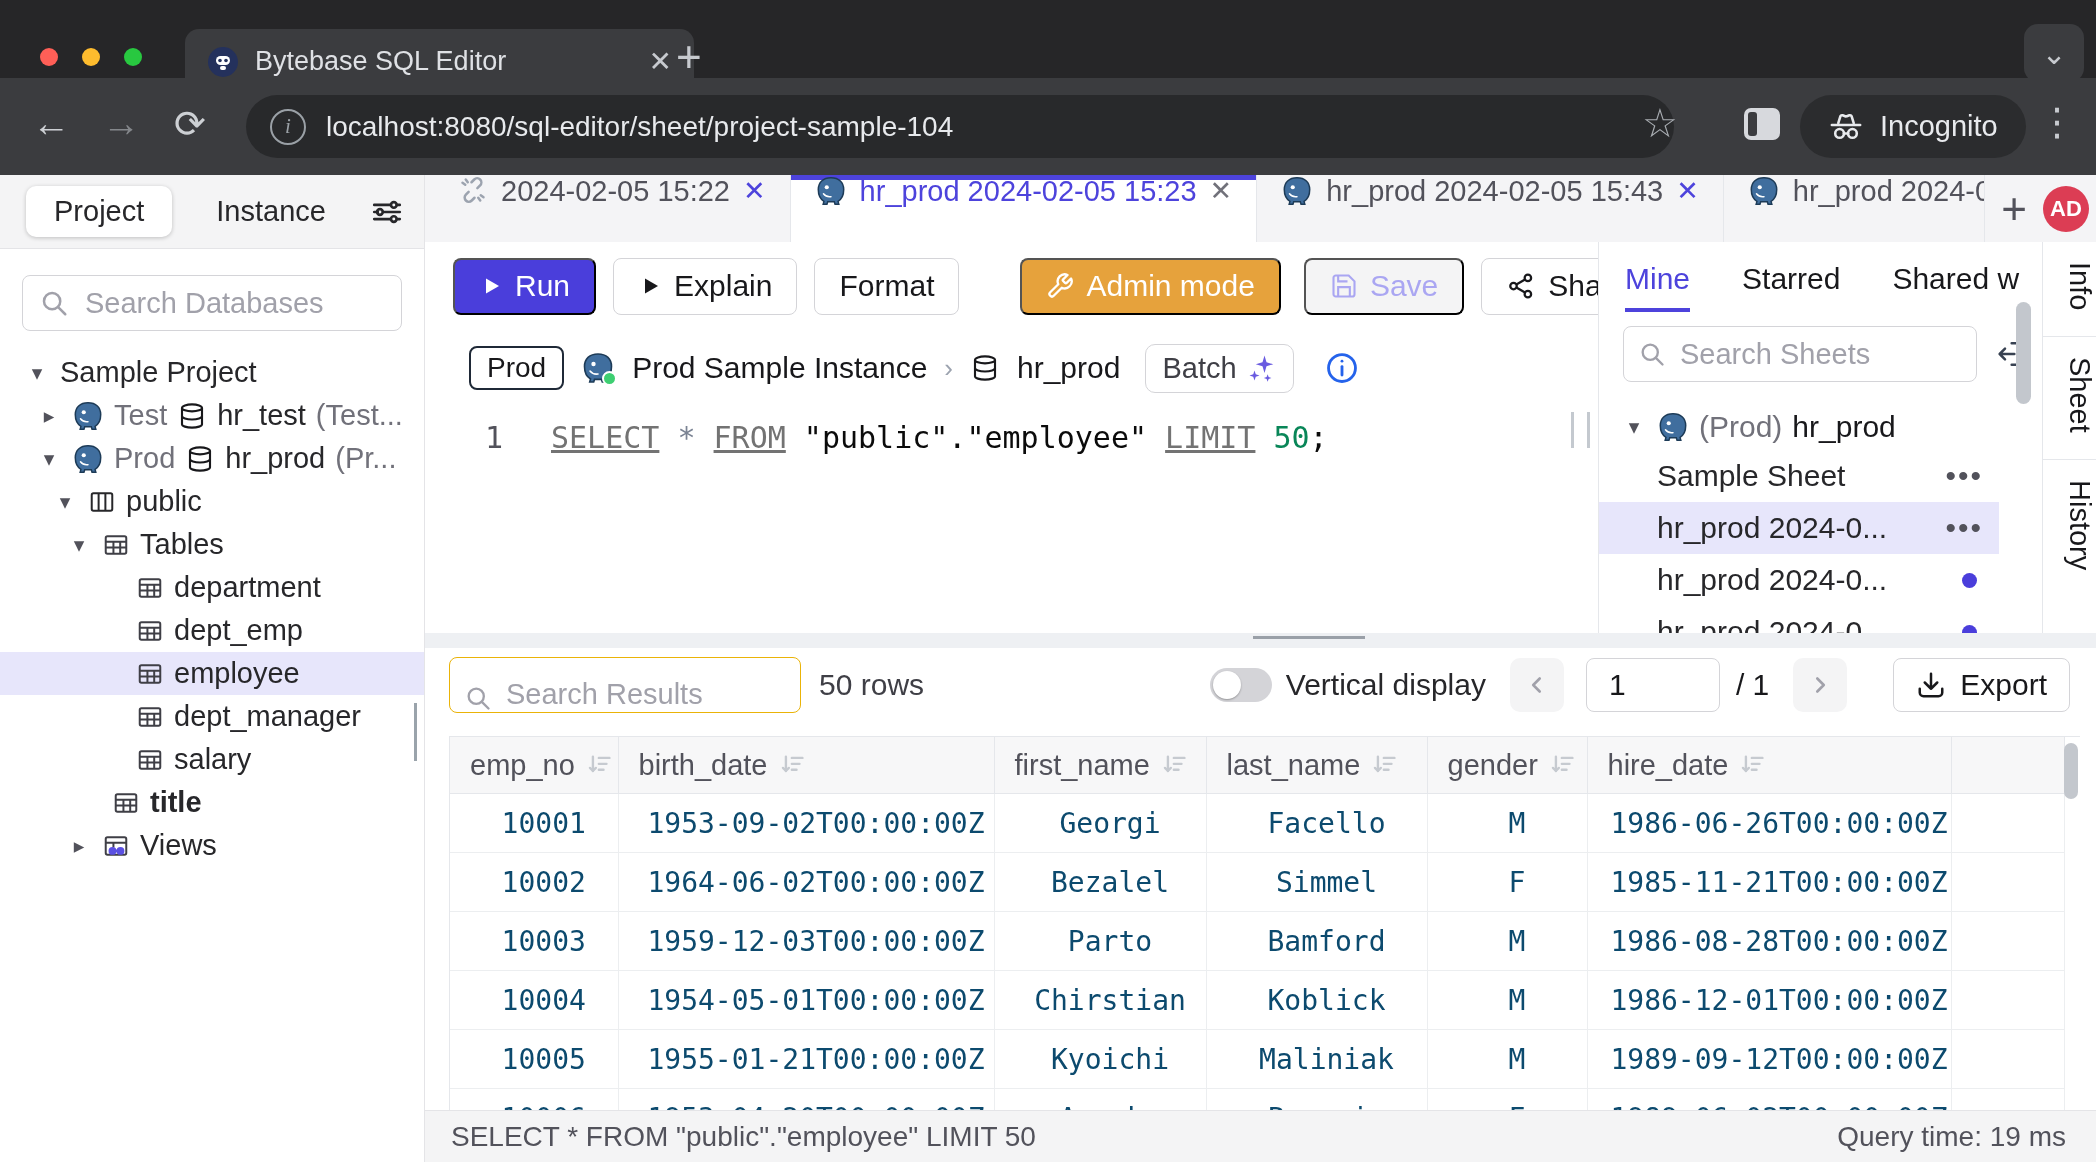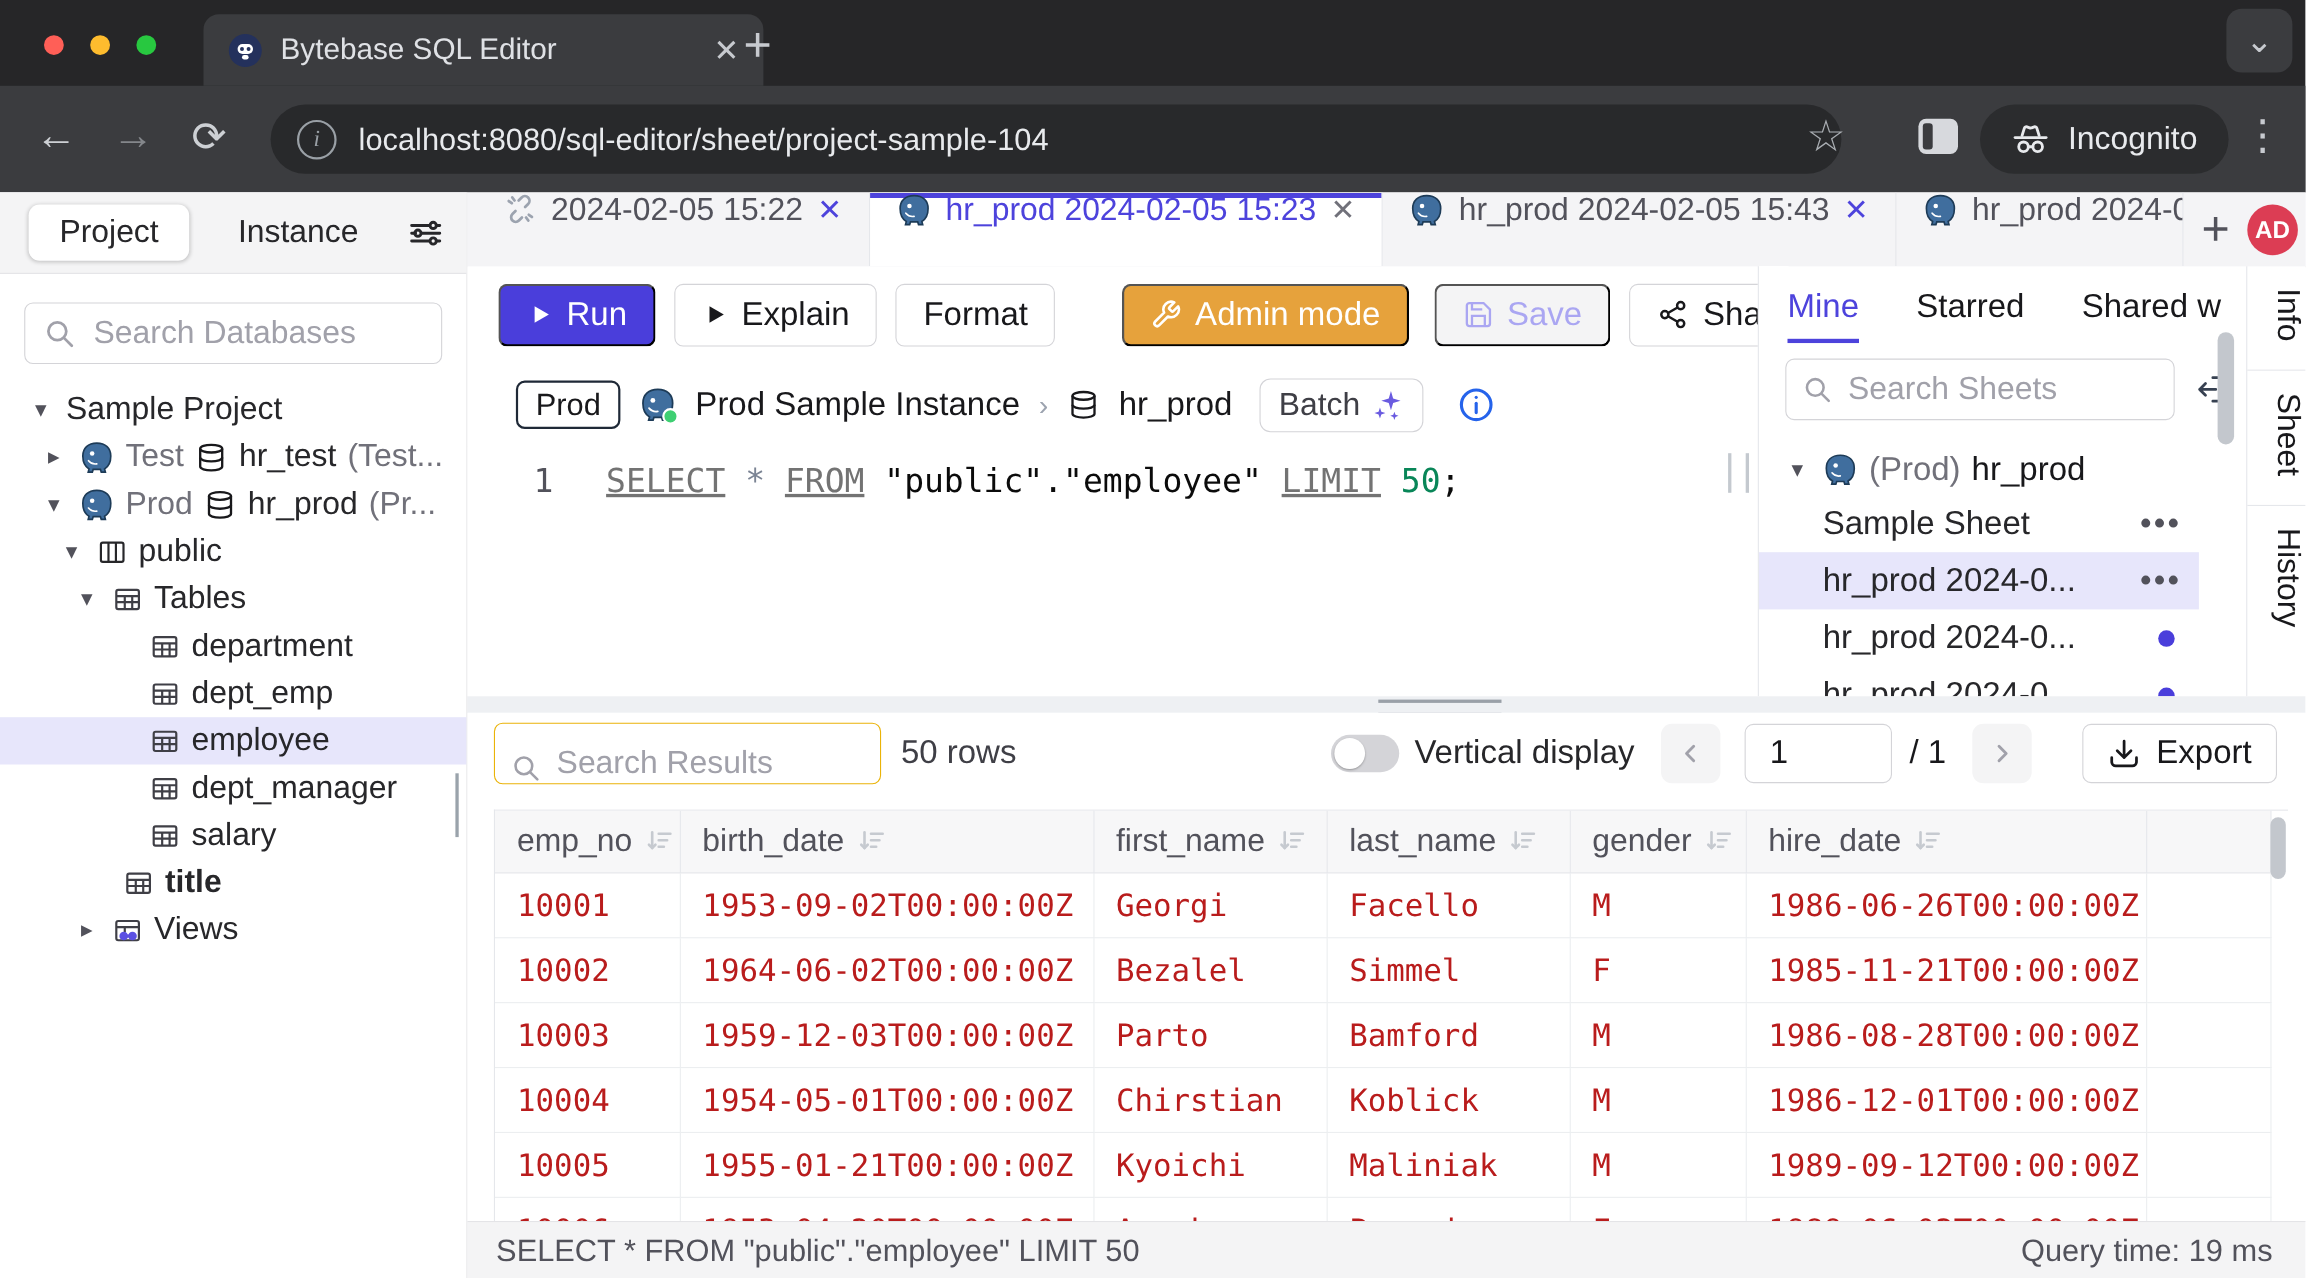--- a/index.html
+++ b/index.html
@@ -4,21 +4,21 @@
 <style>
   html,body{margin:0;padding:0;overflow:hidden;}
   body{width:2096px;height:1162px;position:relative;background:#fff;
        font-family:"Liberation Sans",sans-serif;color:#18181b;}
   .mono{font-family:"DejaVu Sans Mono",monospace;}
   svg{display:block;}
   .icon{display:inline-flex;align-items:center;justify-content:center;flex:0 0 auto;}
 
   
   #chrome{position:absolute;top:0;left:0;width:2096px;height:175px;background:#262628;}
-  #tabstrip{position:relative;height:78px;}
+  #tabstrip{position:relative;height:78px;margin-top:16px;}
   .lights{position:absolute;left:40px;top:32px;display:flex;gap:24px;}
   .light{width:18px;height:18px;border-radius:50%;}
   .l-red{background:#ff5f57}.l-yel{background:#febc2e}.l-grn{background:#28c840}
   .chrome-tab{position:absolute;left:185px;top:13px;width:465px;height:65px;background:#3b3c3f;
     border-radius:14px 14px 0 0;display:flex;align-items:center;padding:0 22px;gap:16px;}
   .chrome-tab-title{color:#dfe1e5;font-size:27px;white-space:nowrap;overflow:hidden;flex:1;}
   .chrome-x{color:#c7cacf;font-size:28px;}
   .newtab{position:absolute;left:676px;top:16px;color:#c7cacf;font-size:44px;font-weight:300;}
   .win-chevron{position:absolute;right:12px;top:8px;width:60px;height:58px;background:#3b3c3f;
     border-radius:14px;color:#c7cacf;display:flex;align-items:center;justify-content:center;font-size:30px;}
@@ -140,21 +140,21 @@
   .page-total{margin-left:16px;font-size:30px;}
   .export-btn{margin-left:46px;margin-right:26px;height:54px;border:1px solid #d4d4d8;border-radius:8px;background:#fff;
     display:inline-flex;align-items:center;gap:14px;font-size:30px;padding:0 22px;color:#18181b;}
 
   #gridwrap{position:absolute;left:24px;top:88px;width:1630px;height:374px;overflow:hidden;border-top:1px solid #e5e7eb;border-left:1px solid #e5e7eb;}
   table.grid{border-collapse:collapse;table-layout:fixed;width:1614px;}
   .grid th{height:56px;background:#f7f7f8;border-right:1px solid #e5e7eb;border-bottom:1px solid #e5e7eb;
     font-size:29px;font-weight:normal;color:#52525b;text-align:left;padding:0 0 0 20px;}
   .grid th .hwrap{display:flex;align-items:center;gap:12px;}
   .grid td{height:58px;border-right:1px solid #eceef0;border-bottom:1px solid #eceef0;
-    font-size:28px;color:#b91c1c;padding:0 0 0 20px;white-space:nowrap;overflow:hidden;}
+    font-size:28px;color:#0c4a6e;padding:0 0 0 20px;white-space:nowrap;overflow:hidden;text-align:center;}
   .grid-scroll{position:absolute;right:2px;top:6px;width:14px;height:56px;border-radius:7px;background:#c3c7cd;}
 
   
   #statusbar{position:absolute;left:425px;top:935px;width:1671px;height:52px;background:#f4f4f5;border-top:1px solid #e4e4e7;
     display:flex;align-items:center;padding:0 30px 0 26px;box-sizing:border-box;font-size:28px;color:#52525b;}
   #query-time{margin-left:auto;}
 </style>
 </head>
 <body>
 

